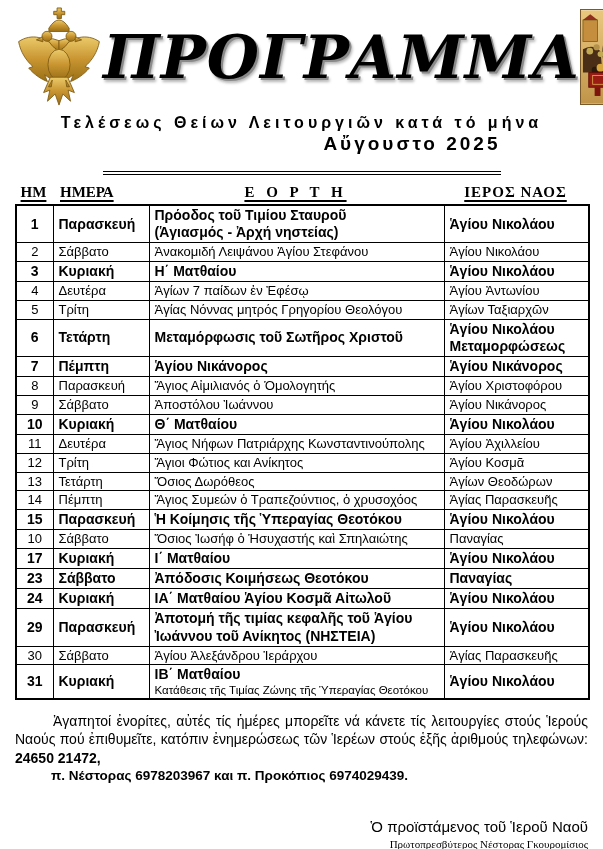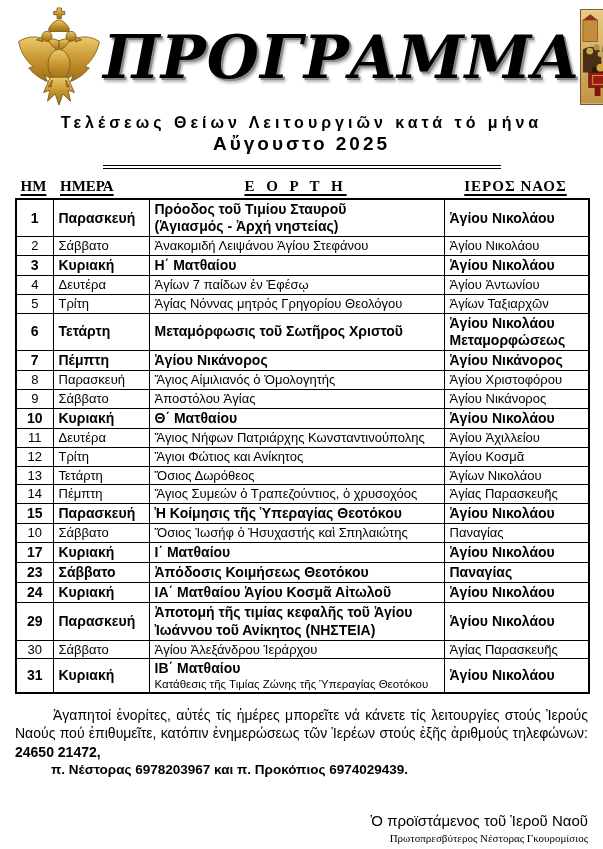--- a/index.html
+++ b/index.html
@@ -18,22 +18,22 @@
     letter-spacing:1px;
     text-shadow:2px 2px 0 #8a8a8a,3px 4px 3px #b5b5b5;
     white-space:nowrap;
   }
   .icon-img{width:78px;height:96px;flex:0 0 auto;border:1px solid #7a5a2a;box-sizing:border-box;}
   .subtitle{
     text-align:center;font-weight:bold;font-size:16px;letter-spacing:4px;
     margin-top:8px;white-space:nowrap;
   }
   .month-block{
-    width:398px;margin:1px auto 0 auto;text-align:center;
-    border-bottom:4px double #000;padding-bottom:10px;
+    width:398px;margin:1px auto 0 auto;text-align:right;
+    border-bottom:4px double #000;padding-bottom:16px;
   }
   .month-text{font-weight:bold;font-size:19px;letter-spacing:3px;}
   
   .col-heads{
     display:flex;margin-top:9px;margin-bottom:3px;
     font-family:"Liberation Serif","DejaVu Serif",serif;font-weight:bold;font-size:15px;align-items:center;
   }
   .col-heads span{text-decoration:underline;text-decoration-thickness:1.5px;text-underline-offset:3px;}
   .ch-day{width:37px;text-align:center;}
   .ch-weekday{width:96px;padding-left:8px;box-sizing:border-box;}
@@ -233,21 +233,21 @@
           <td>Παρασκευή</td>
           <td>
             <div class="feast-main">Ἅγιος Αἰμιλιανός ὁ Ὁμολογητής</div>
           </td>
           <td>Ἁγίου Χριστοφόρου</td>
         </tr>
         <tr>
           <td class="c-day">9</td>
           <td>Σάββατο</td>
           <td>
-            <div class="feast-main">Ἀποστόλου Ἁγίας</div>
+            <div class="feast-main">Ἀποστόλου Ἰωάννου</div>
           </td>
           <td>Ἁγίου Νικάνορος</td>
         </tr>
         <tr class="bold">
           <td class="c-day">10</td>
           <td>Κυριακή</td>
           <td>
             <div class="feast-main">Θ΄ Ματθαίου</div>
           </td>
           <td>Ἁγίου Νικολάου</td>
@@ -267,21 +267,21 @@
             <div class="feast-main">Ἅγιοι Φώτιος και Ανίκητος</div>
           </td>
           <td>Ἁγίου Κοσμᾶ</td>
         </tr>
         <tr>
           <td class="c-day">13</td>
           <td>Τετάρτη</td>
           <td>
             <div class="feast-main">Ὅσιος Δωρόθεος</div>
           </td>
-          <td>Ἁγίων Νικολάου</td>
+          <td>Ἁγίων Θεοδώρων</td>
         </tr>
         <tr>
           <td class="c-day">14</td>
           <td>Πέμπτη</td>
           <td>
             <div class="feast-main">Ἅγιος Συμεών ὁ Τραπεζούντιος, ὁ χρυσοχόος</div>
           </td>
           <td>Ἁγίας Παρασκευῆς</td>
         </tr>
         <tr class="bold">

